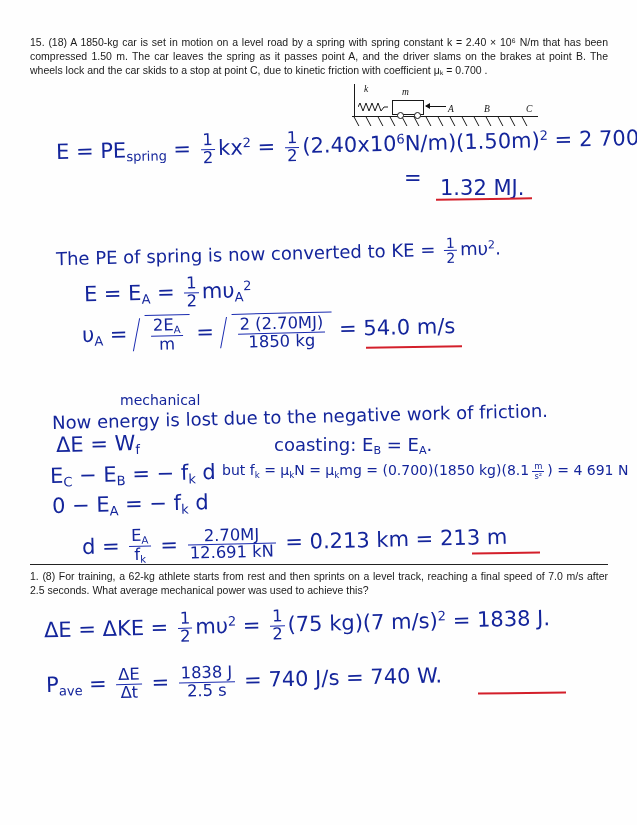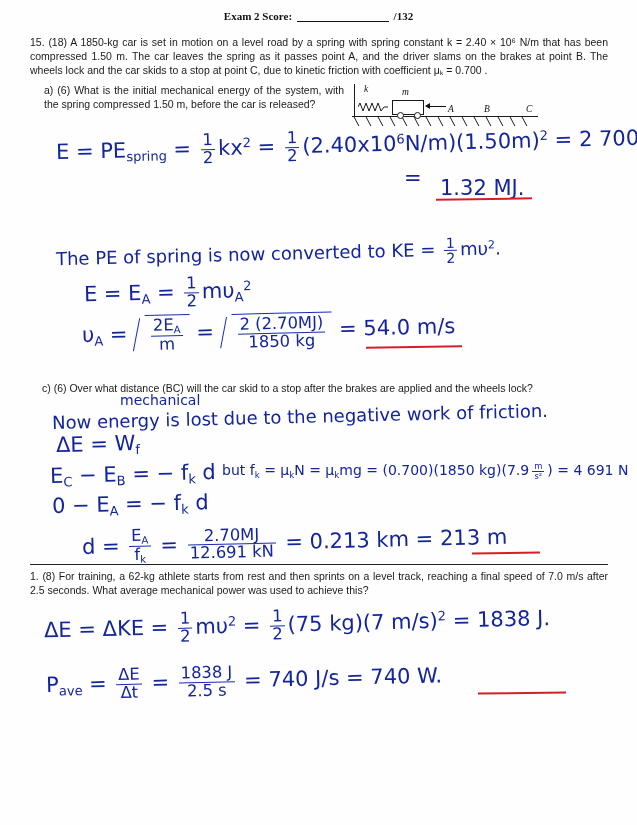--- a/index.html
+++ b/index.html
@@ -197,38 +197,29 @@
     border-top: 3.5px solid transparent;
     border-bottom: 3.5px solid transparent;
     border-right: 5px solid #111;
   }
 </style>
 </head>
 <body>
 
 <div class="page">
 
-  <div class="hdr">
-    <span>Exam 2 Score:</span>
-    <span class="blank"></span>
-    <span>/132</span>
-  </div>
 
   <div class="printed q15">
     <span>15.</span>
     <span>(18)</span>
     <span>A 1850-kg car is set in motion on a level road by a spring with spring constant k = 2.40 × 10⁶ N/m that</span>
     <span>has been compressed 1.50 m.  The car leaves the spring as it passes point A, and the driver slams on the brakes at</span>
     <span>point B.  The wheels lock and the car skids to a stop at point C, due to kinetic friction with coefficient μₖ = 0.700 .</span>
   </div>
 
-  <div class="printed q15a">
-    <span>a) (6)</span>
-    <span>What is the initial mechanical energy of the system, with the spring compressed 1.50 m, before the car is released?</span>
-  </div>
 
   <div class="figure">
     <div class="wall"></div>
     <div class="fig-ground"></div>
     <div class="hatch" style="left:4px"></div>
     <div class="hatch" style="left:16px"></div>
     <div class="hatch" style="left:28px"></div>
     <div class="hatch" style="left:40px"></div>
     <div class="hatch" style="left:52px"></div>
     <div class="hatch" style="left:64px"></div>
@@ -317,45 +308,45 @@
           <span class="num">2 (2.70MJ)</span>
           <span class="den">1850 kg</span>
         </span>
       </span>
     </span>
     <span>=</span>
     <span>54.0 m/s</span>
   </div>
   <div class="underline-red" style="left:366px; top:346px; width:96px;"></div>
 
-  <div class="printed q15c">
-    <span>c) (6)</span>
-    <span>Over what distance (BC) will the car skid to a stop after the brakes are applied and the wheels lock?</span>
-  </div>
 
   <div class="hw sm" style="left:120px; top:392px;">
     <span>mechanical</span>
   </div>
   <div class="hw med slant" style="left:52px; top:406px;">
     <span>Now energy is lost due to the negative work of friction.</span>
   </div>
 
   <div class="hw big slant" style="left:56px; top:432px;">
     <span>ΔE = W</span><span class="ssub">f</span>
+  </div>
+  <div class="hw med" style="left:274px; top:434px;">
+    <span>coasting:  E</span><span class="ssub">B</span>
+    <span>= E</span><span class="ssub">A</span><span>.</span>
   </div>
 
   <div class="hw big slant" style="left:50px; top:462px;">
     <span>E</span><span class="ssub">C</span>
     <span>− E</span><span class="ssub">B</span>
     <span>=  − f</span><span class="ssub">k</span>
     <span>d</span>
   </div>
   <div class="hw sm" style="left:222px; top:462px;">
     <span>but  f</span><span class="ssub">k</span>
-    <span>= μ</span><span class="ssub">k</span><span>N = μ</span><span class="ssub">k</span><span>mg = (0.700)(1850 kg)(7.9</span><span class="frac" style="font-size:0.6em"><span class="num">m</span><span class="den">s²</span></span><span>) = 4 691 N</span>
+    <span>= μ</span><span class="ssub">k</span><span>N = μ</span><span class="ssub">k</span><span>mg = (0.700)(1850 kg)(8.1</span><span class="frac" style="font-size:0.6em"><span class="num">m</span><span class="den">s²</span></span><span>) = 4 691 N</span>
   </div>
 
   <div class="hw big slant" style="left:52px; top:492px;">
     <span>0 − E</span><span class="ssub">A</span>
     <span>=  − f</span><span class="ssub">k</span>
     <span>d</span>
   </div>
 
   <div class="hw big slant" style="left:82px; top:524px;">
     <span>d  =</span>

